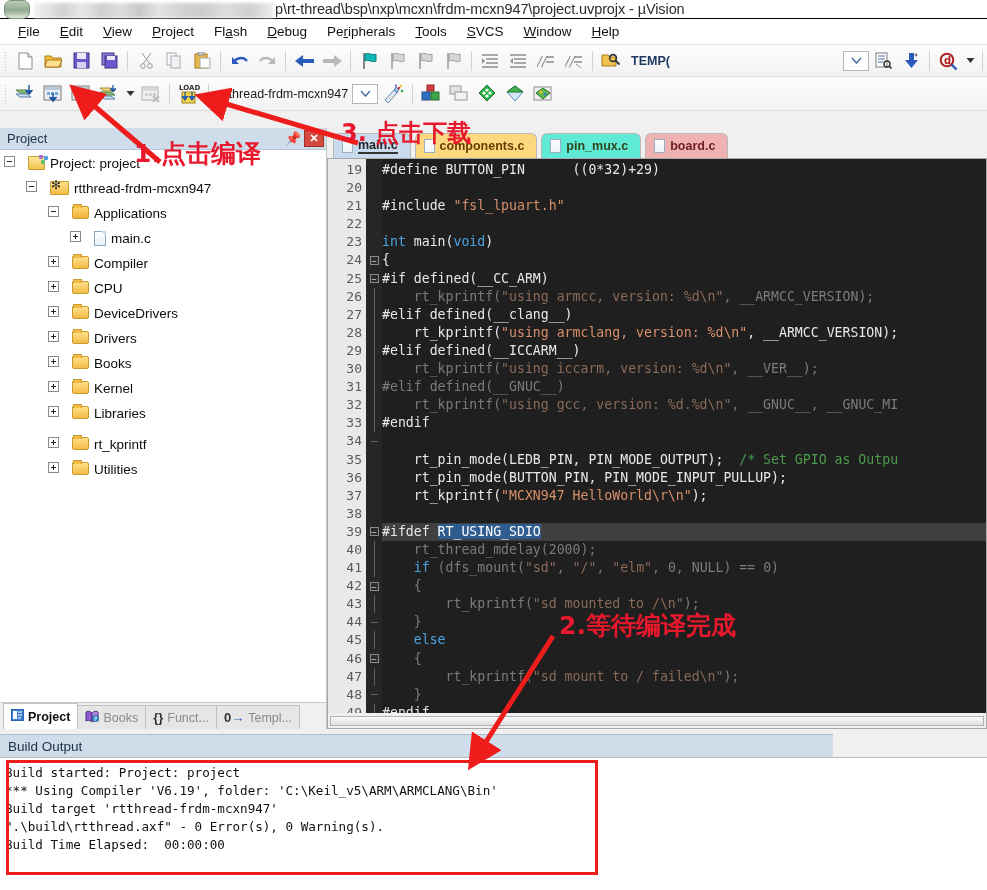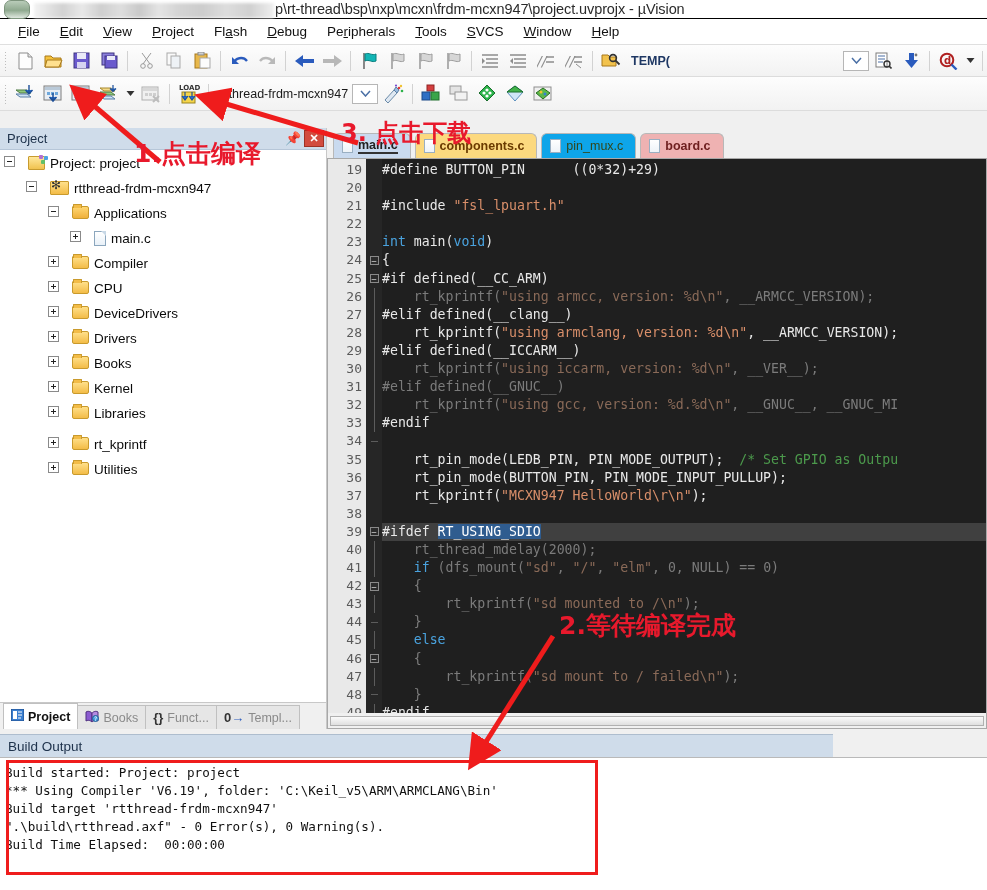--- a/index.html
+++ b/index.html
@@ -221,21 +221,21 @@
     height: 25px; display: flex; align-items: center; gap: 5px;
     padding: 0 12px 0 8px; font-size: 12.5px;
     border: 1px solid #b8b8b8; border-bottom: none;
     border-radius: 6px 6px 0 0;
     margin-right: 4px; white-space: nowrap;
     position: relative;
   }
   .dtab.t-main { background: #c9daef; color: #222; }
   .dtab.t-main .dlabel { font-weight: bold; border-bottom: 2px solid #333; }
   .dtab.t-comp { background: #fcd97f; color: #6b3b00; font-weight: bold; }
-  .dtab.t-pin  { background: #0ea5e9; color: #33461a; font-weight: normal; align-items: center; }
+  .dtab.t-pin  { background: #5eead4; color: #33461a; font-weight: bold; align-items: center; }
   .dtab.t-board{ background: #efb2b2; color: #6e1f1f; font-weight: bold; }
   .dtab .fileicon {
     width: 11px; height: 14px;
     background: linear-gradient(#fff,#eef3f8);
     border: 1px solid #9aafc2; flex: none;
   }
 
   .code-wrap {
     flex: 1; background: #1f1f1f;
     display: flex; overflow: hidden;

